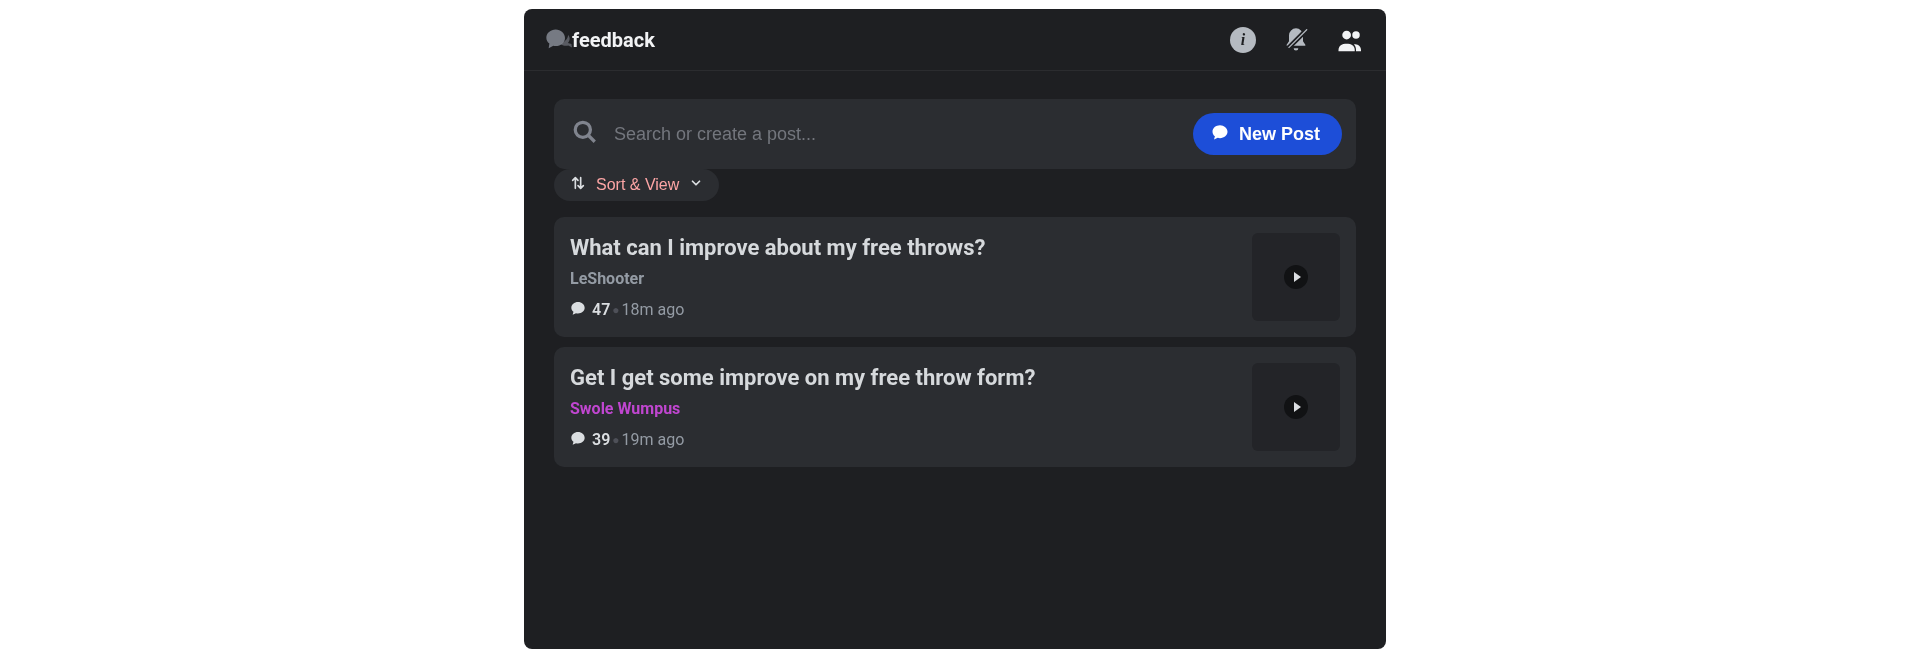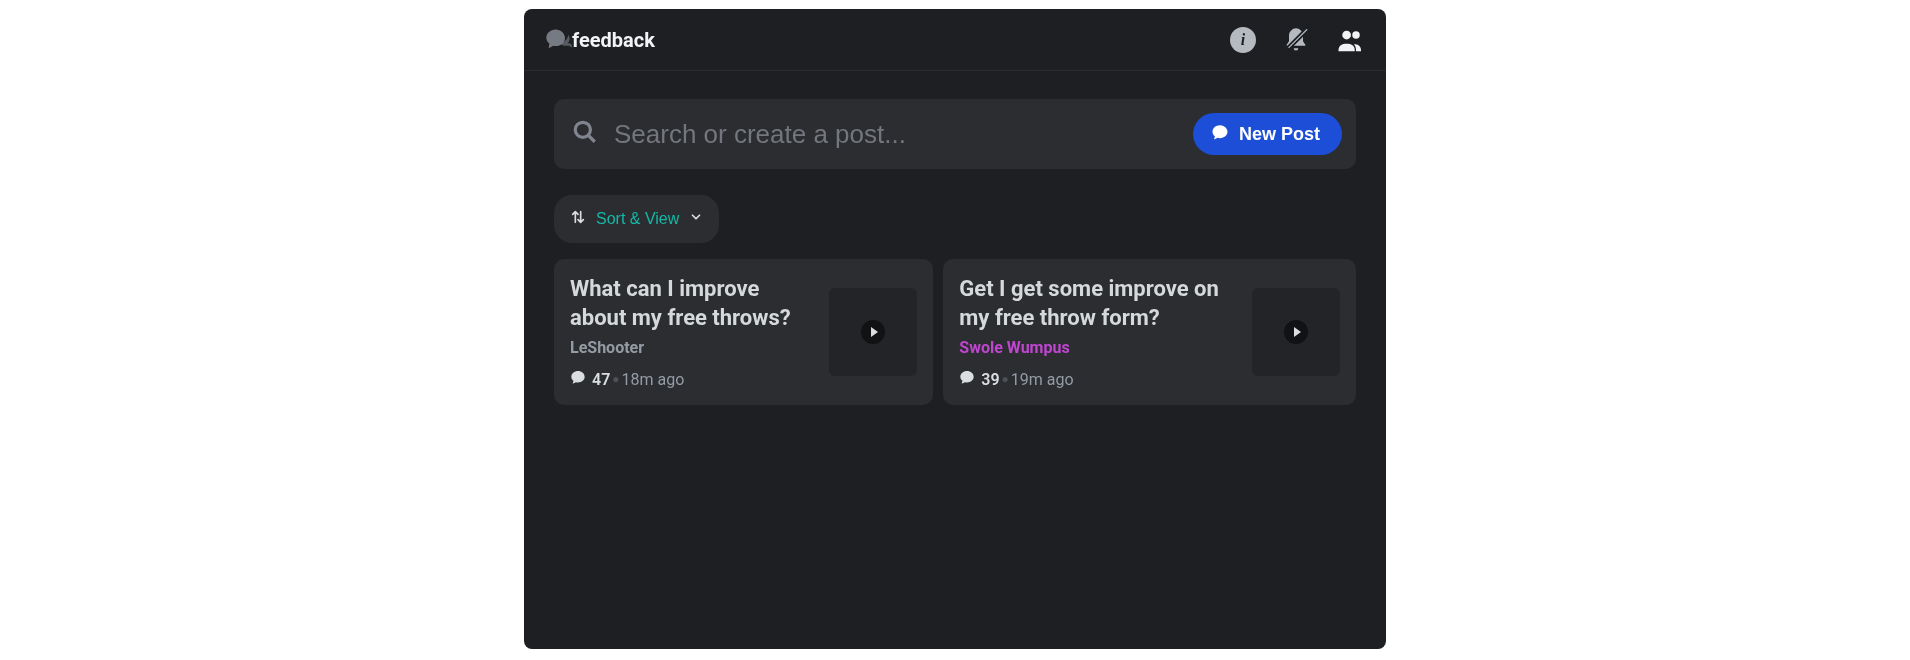--- a/index.html
+++ b/index.html
@@ -88,59 +88,58 @@
     .search-icon {
       color: #80848e;
       stroke-width: 3;
     }
     .search-input {
       flex: 1;
       background: transparent;
       border: none;
       outline: none;
       color: #dbdee1;
-      font-size: 26px;
+      font-size: 18px;
     }
     .search-input::placeholder {
       color: #73767d;
     }
     .new-post-btn {
       background: #1d4ed8;
       color: #fff;
       border: none;
       border-radius: 22px;
       height: 42px;
       padding: 0 22px 0 18px;
       font-size: 18px;
       font-weight: 600;
       display: flex;
       align-items: center;
       gap: 10px;
       cursor: pointer;
     }
     .sort-btn {
-      margin-top: 26px;
       align-self: flex-start;
       background: #2b2d31;
-      color: #14b8a6;
+      color: #fca5a5;
       border: none;
       border-radius: 18px;
-      height: 48px;
+      height: 32px;
       padding: 0 16px;
       font-size: 16px;
       font-weight: 500;
       display: flex;
       align-items: center;
       gap: 10px;
       cursor: pointer;
     }
     .posts {
       margin-top: 16px;
       display: flex;
-      flex-direction: row;
+      flex-direction: column;
       gap: 10px;
     }
     .post-card {
       background: #2b2d31;
       border-radius: 10px;
       padding: 16px 16px 16px 16px;
       display: flex;
       align-items: center;
       gap: 16px;
       cursor: pointer;

